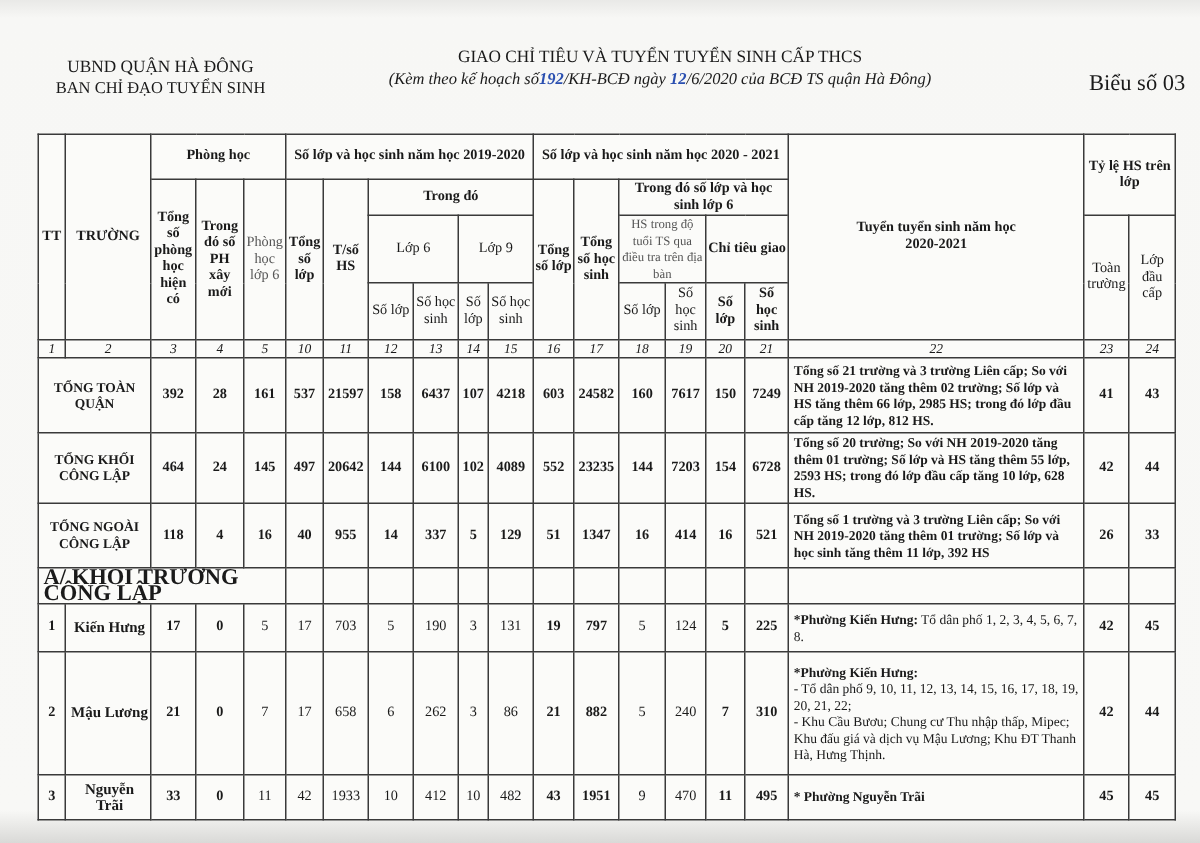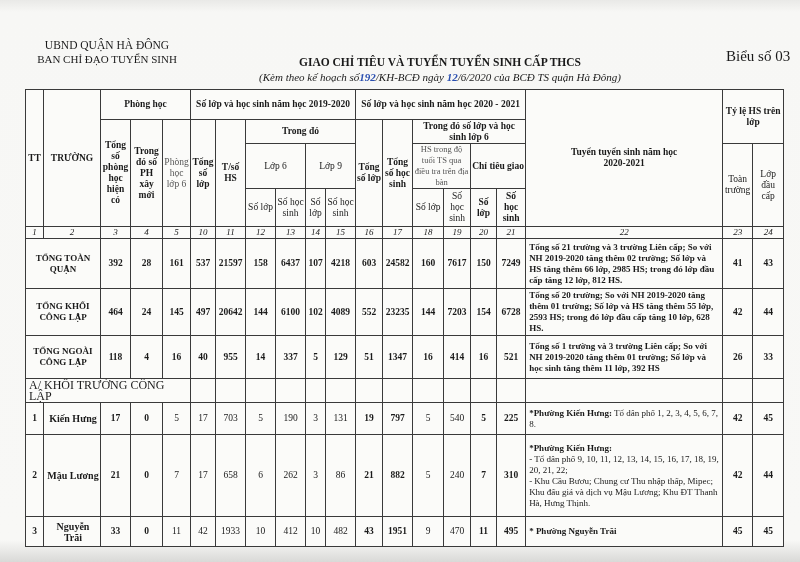--- a/index.html
+++ b/index.html
@@ -17,21 +17,21 @@
   .hdr-left {
     position: absolute; left: 22px; top: 38px; width: 170px; text-align: center;
     font-size: 11.5px; line-height: 14px;
   }
   .hdr-left .org1 { font-weight: normal; }
   .hdr-left .org2 { font-weight: normal; font-size: 11px; }
   .hdr-center {
     position: absolute; left: 250px; top: 31px; width: 380px; text-align: center;
     font-size: 11.5px; line-height: 15px;
   }
-  .hdr-center .t1, .hdr-center .t2 { font-weight: bold; margin-top: 24px; }
+  .hdr-center .t1, .hdr-center .t2 { font-weight: normal; }
   .hdr-center .t3 { font-style: italic; font-size: 11px; }
   .hdr-center .hand { color: #2a4fb0; font-style: italic; font-weight: bold; margin-top: 40px; }
   .hdr-right {
     position: absolute; left: 726px; top: 48px; font-weight: normal; font-size: 15px;
   }
   table.main {
     position: absolute; left: 25px; top: 89px;
     border-collapse: collapse; table-layout: fixed;
     width: 758px;
     font-size: 9.5px;
@@ -46,21 +46,21 @@
     line-height: 11px;
   }
   th { font-weight: normal; }
   .b { font-weight: bold; }
   .gray { color: #555; }
   .idx td { font-style: italic; height: 11px; font-size: 9px; line-height: 10px; }
   .num { font-size: 9.5px; }
   .sum-label { font-weight: bold; font-size: 9px; line-height: 12px; }
   .desc { text-align: left !important; font-size: 9px; line-height: 11.5px; padding: 1px 3px !important; }
   .desc.bold { font-weight: bold; margin-top: 13px; }
-  .section { text-align: left !important; font-weight: normal; font-size: 12px; padding-left: 3px !important; }
+  .section { text-align: left !important; font-weight: bold; font-size: 15px; padding-left: 3px !important; }
   .school-name { text-align: center; font-weight: bold; font-size: 10px; padding-left: 3px !important; }
 </style>
 </head>
 <body>
 
 <div class="page">
 
   <div class="hdr-left">
     <div class="org1">UBND QUẬN HÀ ĐÔNG</div>
     <div class="org2">BAN CHỈ ĐẠO TUYỂN SINH</div>
@@ -253,21 +253,21 @@
         <td class="num">5</td>
         <td class="num">17</td>
         <td class="num">703</td>
         <td class="num">5</td>
         <td class="num">190</td>
         <td class="num">3</td>
         <td class="num">131</td>
         <td class="b num">19</td>
         <td class="b num">797</td>
         <td class="num">5</td>
-        <td class="num">540</td>
+        <td class="num">124</td>
         <td class="b num">5</td>
         <td class="b num">225</td>
         <td class="desc"><b>*Phường Kiến Hưng:</b><span> Tổ dân phố 1, 2, 3, 4, 5, 6, 7, 8.</span></td>
         <td class="b num">42</td>
         <td class="b num">45</td>
       </tr>
 
       <tr style="height:82px">
         <td class="b">2</td>
         <td class="school-name">Mậu Lương</td>

